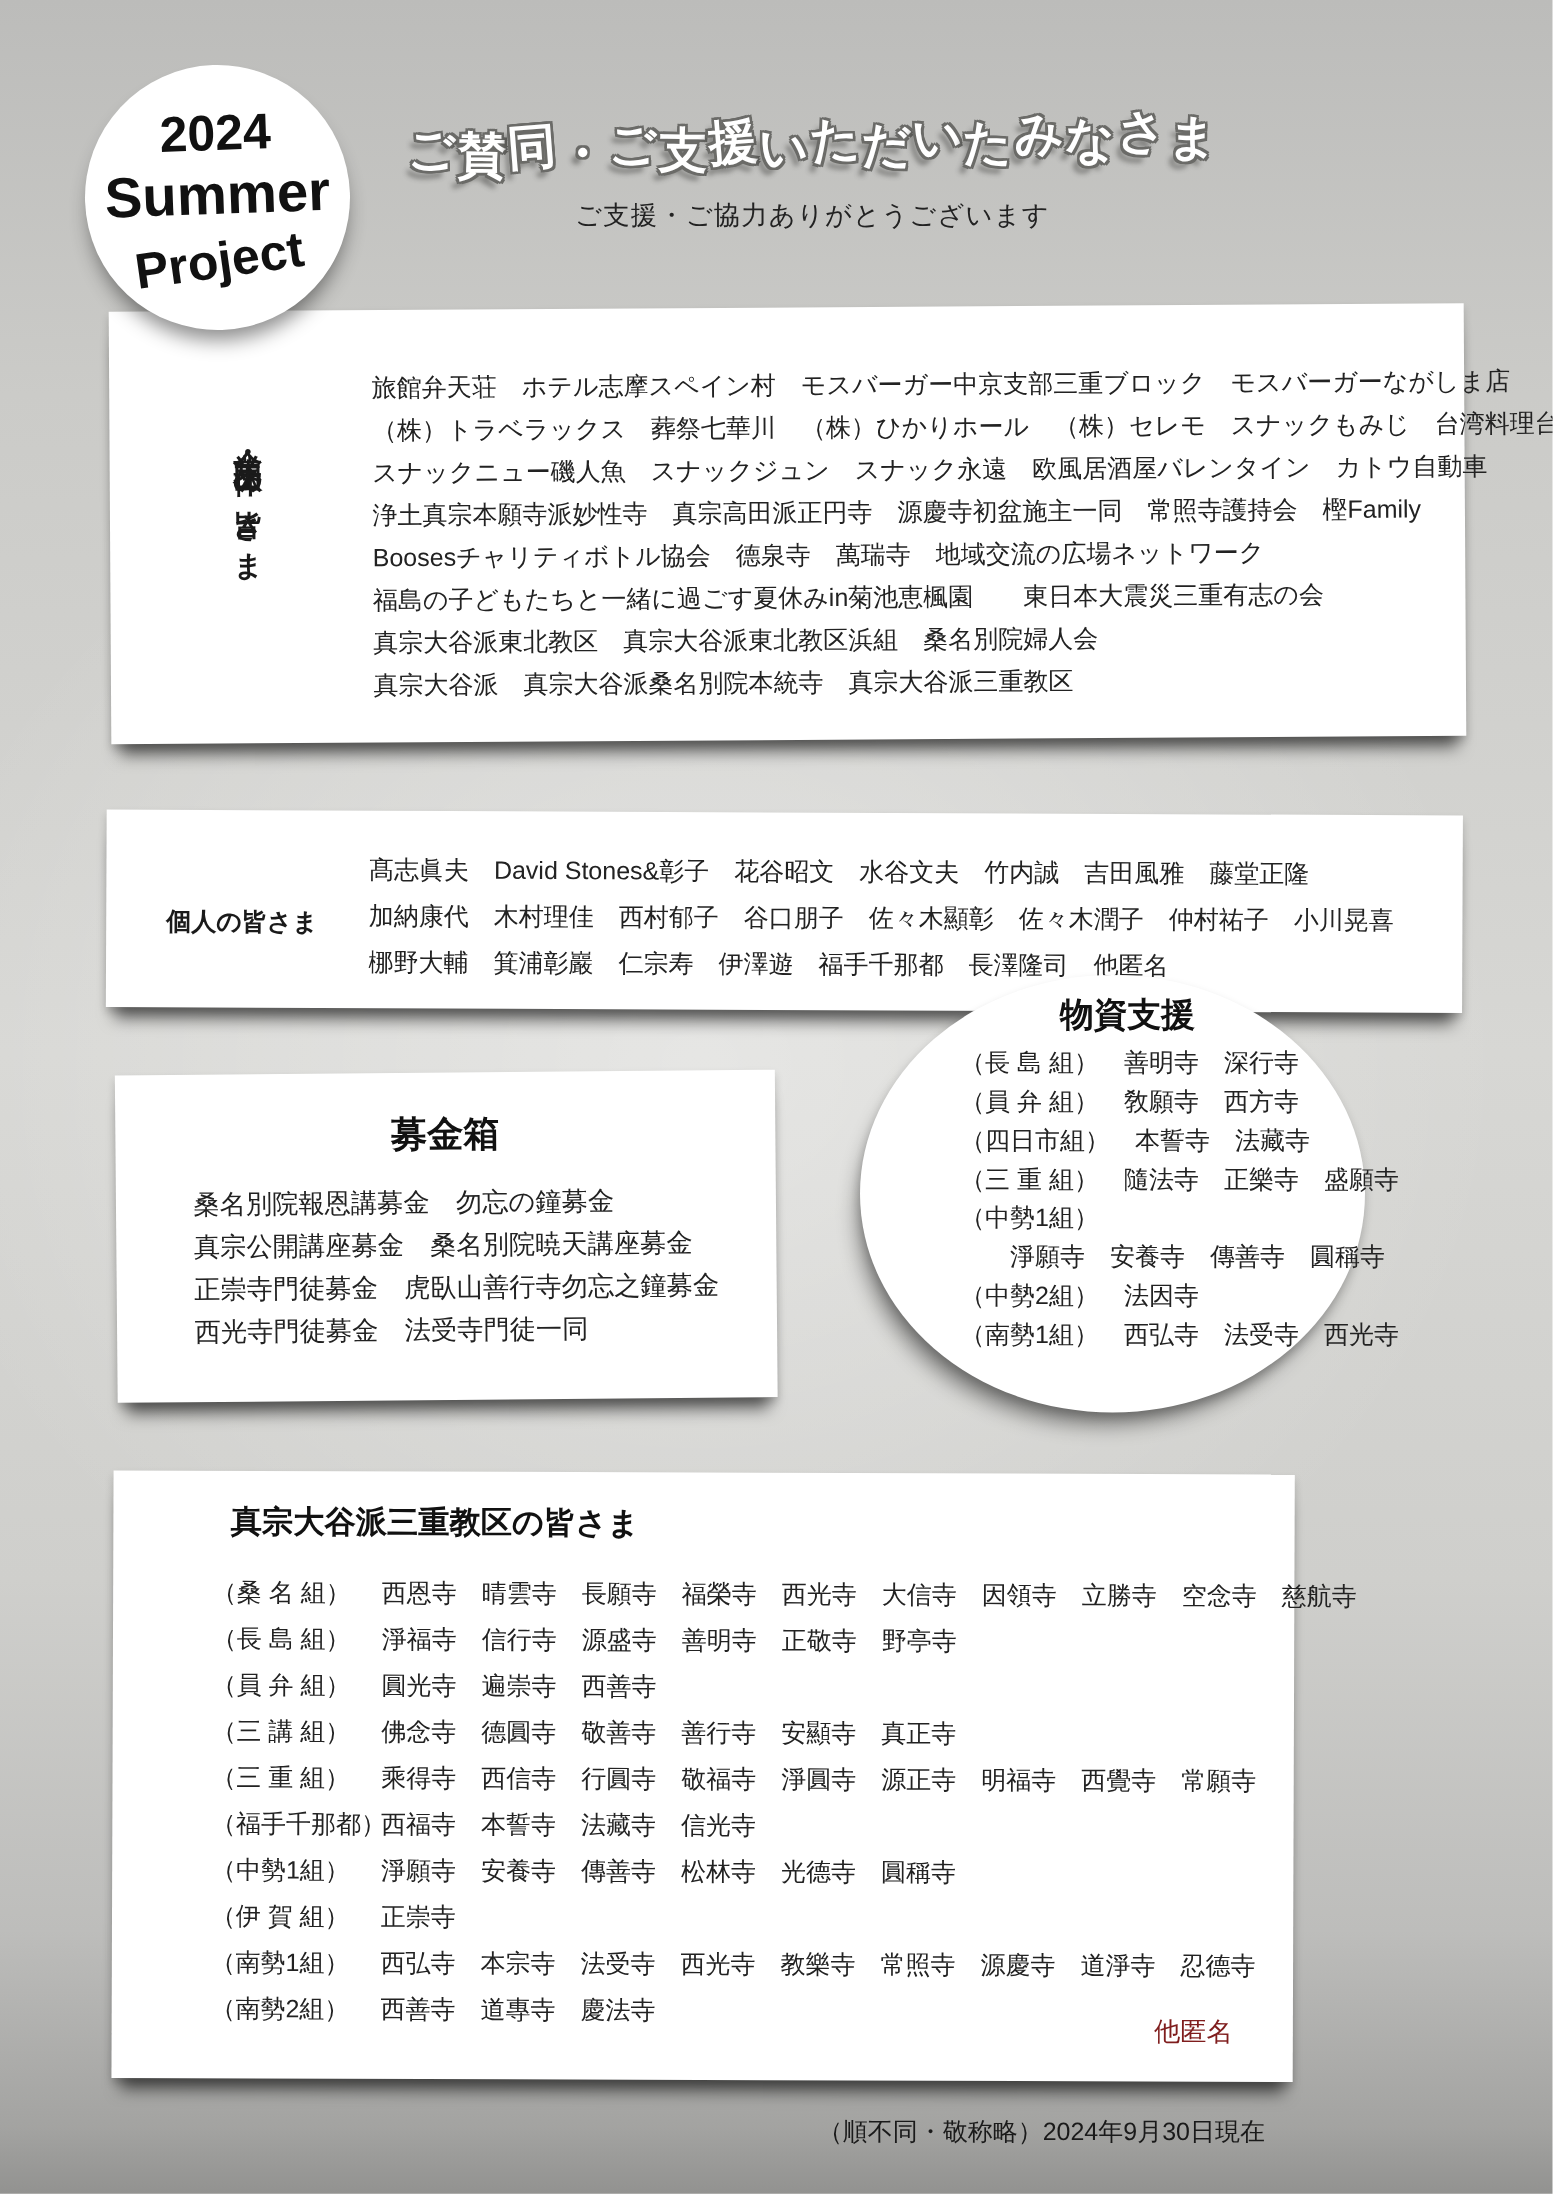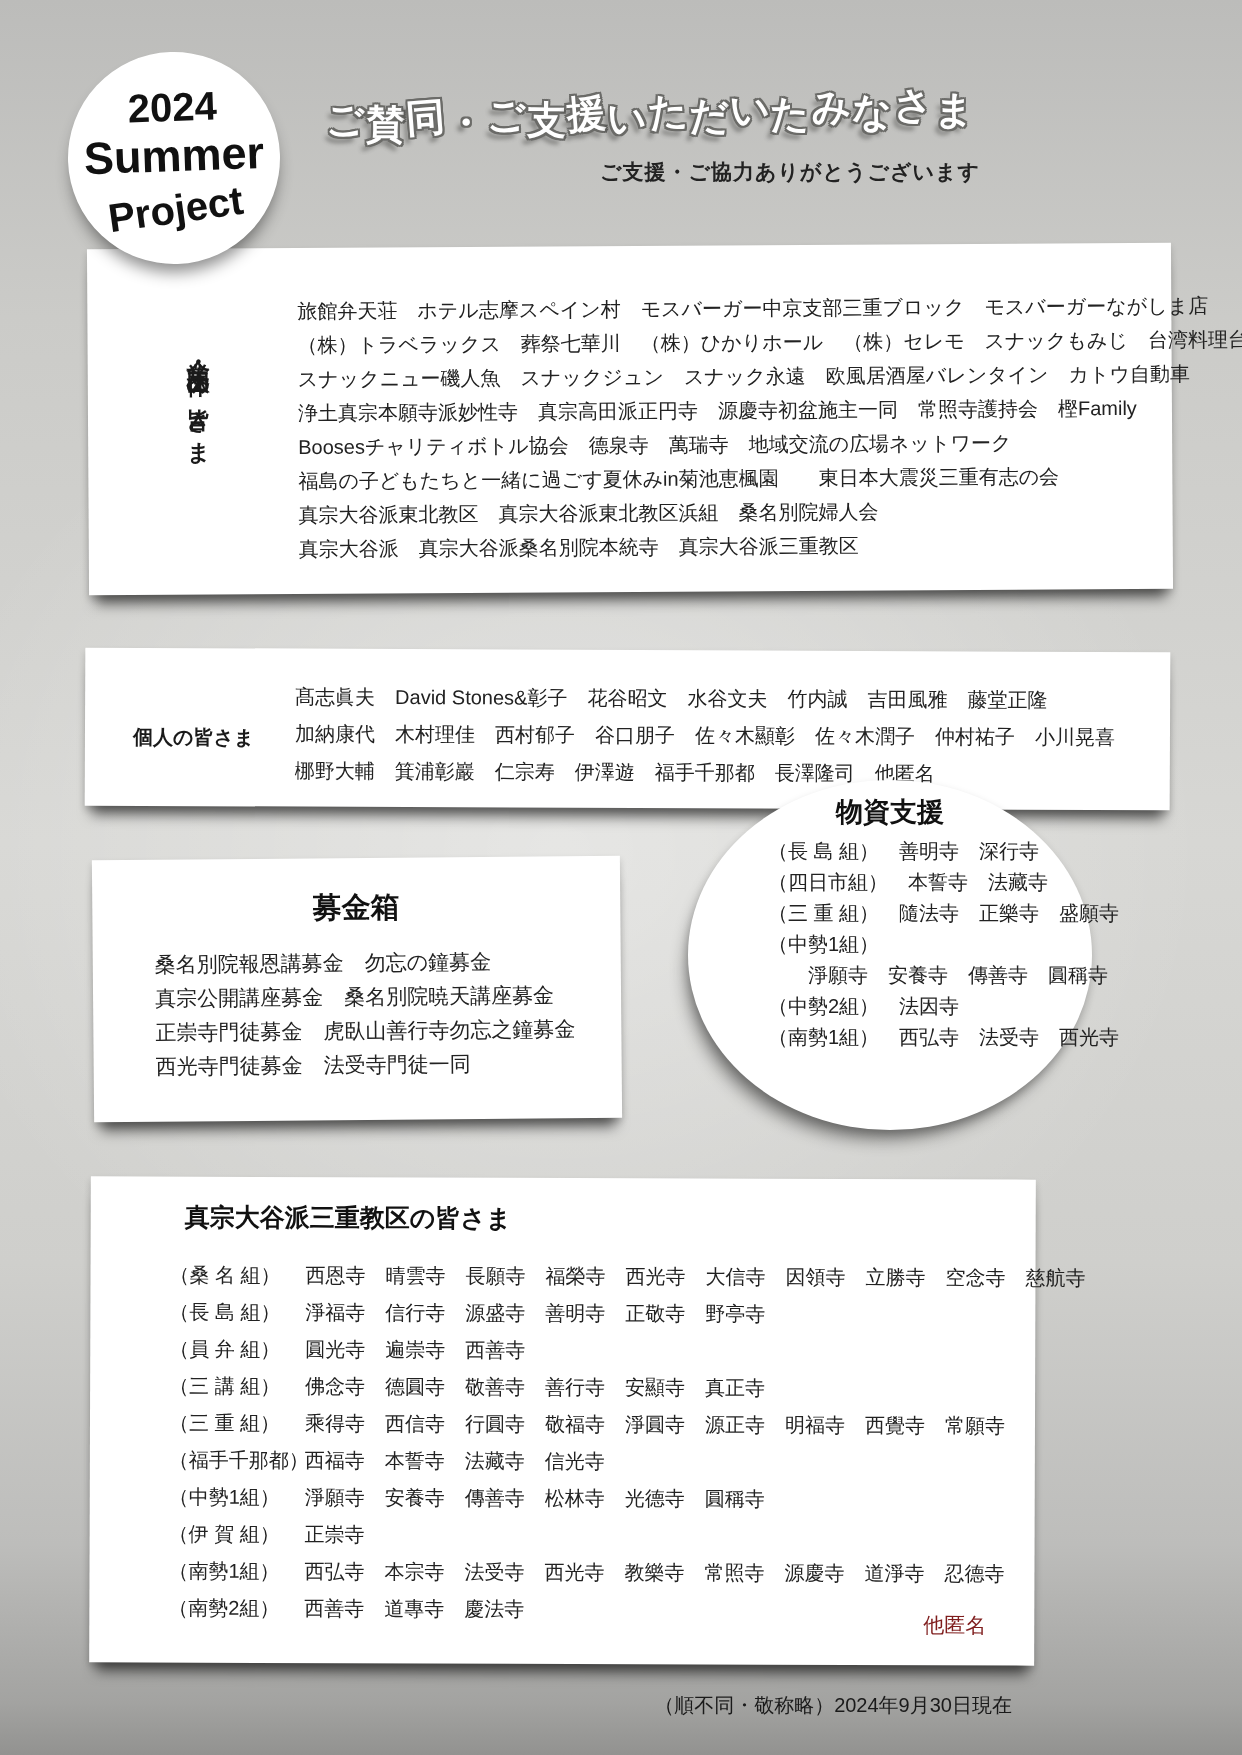--- a/index.html
+++ b/index.html
@@ -27,22 +27,22 @@
     position:absolute;left:320px;top:88px;width:660px;text-align:center;
     font-size:39px;font-weight:800;color:#fff;letter-spacing:1px;transform:rotate(-1.5deg);white-space:nowrap;
   }
   .main-title .wb{display:inline-block;
     text-shadow:2px 0 0 #6b6b68,-2px 0 0 #6b6b68,0 2px 0 #6b6b68,0 -2px 0 #6b6b68,
       2px 2px 0 #6b6b68,-2px -2px 0 #6b6b68,2px -2px 0 #6b6b68,-2px 2px 0 #6b6b68,
       -5px 6px 4px rgba(50,50,48,.45);}
   .main-title .wb:nth-child(odd){transform:translateY(-3px) rotate(-3deg);}
   .main-title .wb:nth-child(even){transform:translateY(3px) rotate(2.5deg);}
   .sub-title{
-    position:absolute;left:320px;top:158px;width:660px;text-align:right;
-    font-size:21px;font-weight:700;color:#222;letter-spacing:1px;
+    position:absolute;left:320px;top:158px;width:660px;text-align:center;
+    font-size:21px;font-weight:400;color:#222;letter-spacing:1px;
   }
   
   .box-corporate{left:88px;top:246px;width:1084px;height:346px;transform:rotate(-.35deg);}
   .v-label{
     position:absolute;left:96px;top:92px;
     writing-mode:vertical-rl;text-orientation:upright;
     font-size:23px;font-weight:600;letter-spacing:4px;color:#1a1a1a;
   }
   .corp-lines{position:absolute;left:210px;top:46px;font-size:20px;font-weight:500;line-height:34px;white-space:nowrap;color:#222;}
   
@@ -51,21 +51,21 @@
   .ind-lines{position:absolute;left:210px;top:30px;font-size:20px;font-weight:500;line-height:37px;white-space:nowrap;color:#222;}
   
   .box-donation{left:93px;top:858px;width:528px;height:262px;transform:rotate(-.5deg);}
   .don-title{position:absolute;left:0;top:30px;width:100%;text-align:center;font-size:29px;font-weight:700;color:#111;}
   .don-lines{position:absolute;left:62px;top:88px;font-size:21px;font-weight:500;line-height:34px;white-space:nowrap;color:#222;}
   
   .supplies{
     position:absolute;left:688px;top:780px;width:404px;height:350px;border-radius:50%;
     background:#fff;box-shadow:-8px 16px 16px -6px rgba(0,0,0,.42),0 4px 8px rgba(0,0,0,.18);z-index:4;
   }
-  .sup-title{position:absolute;left:0;top:14px;width:100%;text-align:center;font-size:27px;font-weight:700;color:#111;}
+  .sup-title{position:absolute;left:12px;top:14px;width:100%;text-align:center;font-size:27px;font-weight:700;color:#111;}
   .sup-lines{position:absolute;left:80px;top:56px;font-size:20px;font-weight:500;line-height:31px;white-space:nowrap;color:#222;}
   
   .box-parish{left:90px;top:1178px;width:945px;height:486px;transform:rotate(.2deg);}
   .par-title{position:absolute;left:94px;top:24px;font-size:25px;font-weight:700;color:#111;white-space:nowrap;}
   .par-rows{position:absolute;left:55px;top:80px;font-size:20px;font-weight:500;line-height:37px;white-space:nowrap;color:#222;}
   .p-group{display:inline-block;width:136px;margin-left:24px;}
   .par-note{position:absolute;right:48px;bottom:26px;font-size:21px;font-weight:400;color:#7f1d1d;}
   
   .footer-note{position:absolute;right:230px;top:1692px;font-size:20px;font-weight:500;color:#1a1a1a;white-space:nowrap;}
 </style>
@@ -113,20 +113,21 @@
       <div>真宗公開講座募金　桑名別院暁天講座募金</div>
       <div>正崇寺門徒募金　虎臥山善行寺勿忘之鐘募金</div>
       <div>西光寺門徒募金　法受寺門徒一同</div>
     </div>
   </div>
 
   <div class="supplies">
     <div class="sup-title">物資支援</div>
     <div class="sup-lines">
       <div>（長 島 組）　善明寺　深行寺</div>
+      <div>（員 弁 組）　敎願寺　西方寺</div>
       <div>（四日市組）　本誓寺　法藏寺</div>
       <div>（三 重 組）　隨法寺　正樂寺　盛願寺</div>
       <div>（中勢1組）</div>
       <div>　　淨願寺　安養寺　傳善寺　圓稱寺</div>
       <div>（中勢2組）　法因寺</div>
       <div>（南勢1組）　西弘寺　法受寺　西光寺</div>
     </div>
   </div>
 
   <div class="paper box-parish">

